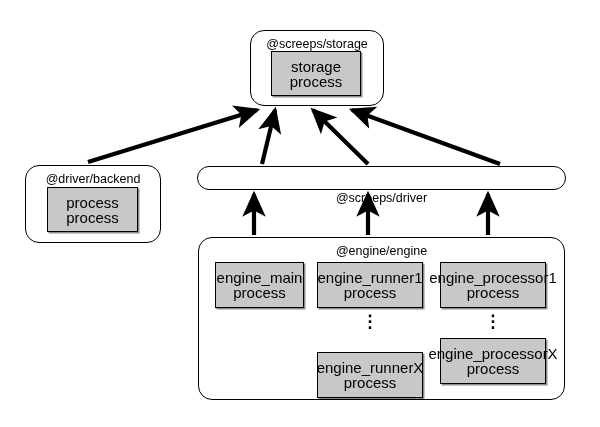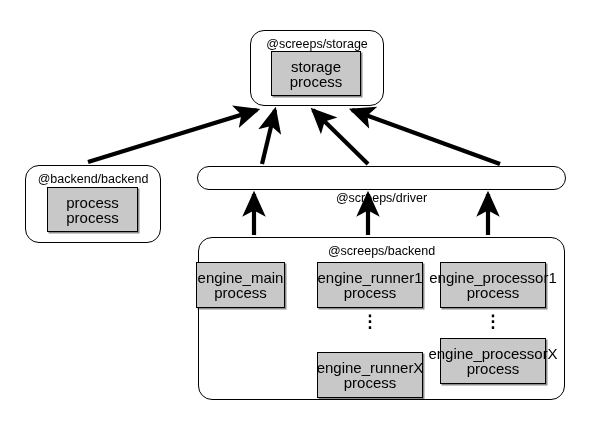--- a/index.html
+++ b/index.html
@@ -85,21 +85,21 @@
     font-size: 12.5px;
     line-height: 14px;
     white-space: nowrap;
     margin-top: 40px;
   }
 
   
   #pkg-engine { left: 198px; top: 237px; width: 367px; height: 163px; }
   #pkg-engine .pkg-label { top: 6px; }
 
-  #proc-engine-main       { left: 196px; top: 262px; width: 89px;  height: 46px; }
+  #proc-engine-main       { left: 215px; top: 262px; width: 89px;  height: 46px; }
   #proc-engine-runner1    { left: 317px; top: 262px; width: 106px; height: 46px; }
   #proc-engine-processor1 { left: 440px; top: 262px; width: 106px; height: 46px; }
   #proc-engine-runnerx    { left: 317px; top: 352px; width: 106px; height: 46px; }
   #proc-engine-processorx { left: 440px; top: 338px; width: 106px; height: 46px; }
 
   
   .ellipsis {
     position: absolute;
     width: 20px;
     text-align: center;
@@ -137,33 +137,33 @@
 
   <div class="pkg" id="pkg-storage">
     <div class="pkg-label">@screeps/storage</div>
   </div>
   <div class="proc" id="proc-storage">
     <span>storage</span>
     <span>process</span>
   </div>
 
   <div class="pkg" id="pkg-backend">
-    <div class="pkg-label">@backend/backend</div>
+    <div class="pkg-label">@driver/backend</div>
   </div>
   <div class="proc" id="proc-backend">
     <span>process</span>
     <span>process</span>
   </div>
 
   <div class="pkg" id="pkg-driver">
     <div class="driver-label">@screeps/driver</div>
   </div>
 
   <div class="pkg" id="pkg-engine">
-    <div class="pkg-label">@screeps/backend</div>
+    <div class="pkg-label">@engine/engine</div>
   </div>
 
   <div class="proc" id="proc-engine-main">
     <span>engine_main</span>
     <span>process</span>
   </div>
 
   <div class="proc" id="proc-engine-runner1">
     <span>engine_runner1</span>
     <span>process</span>

